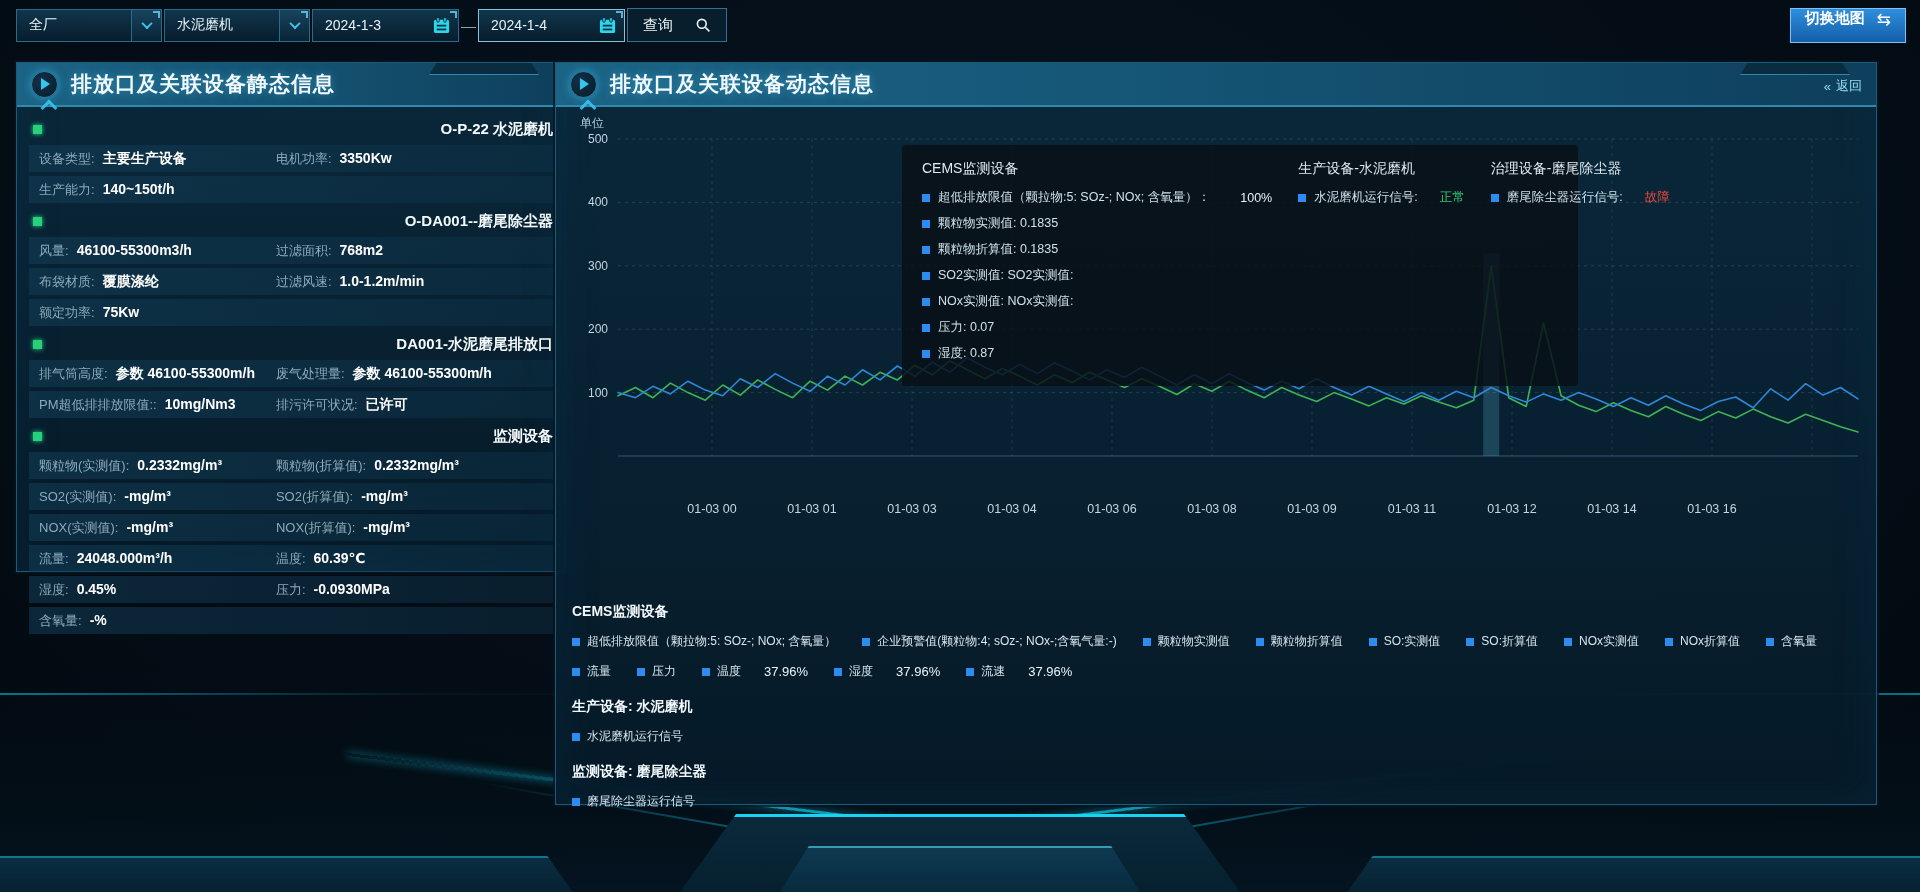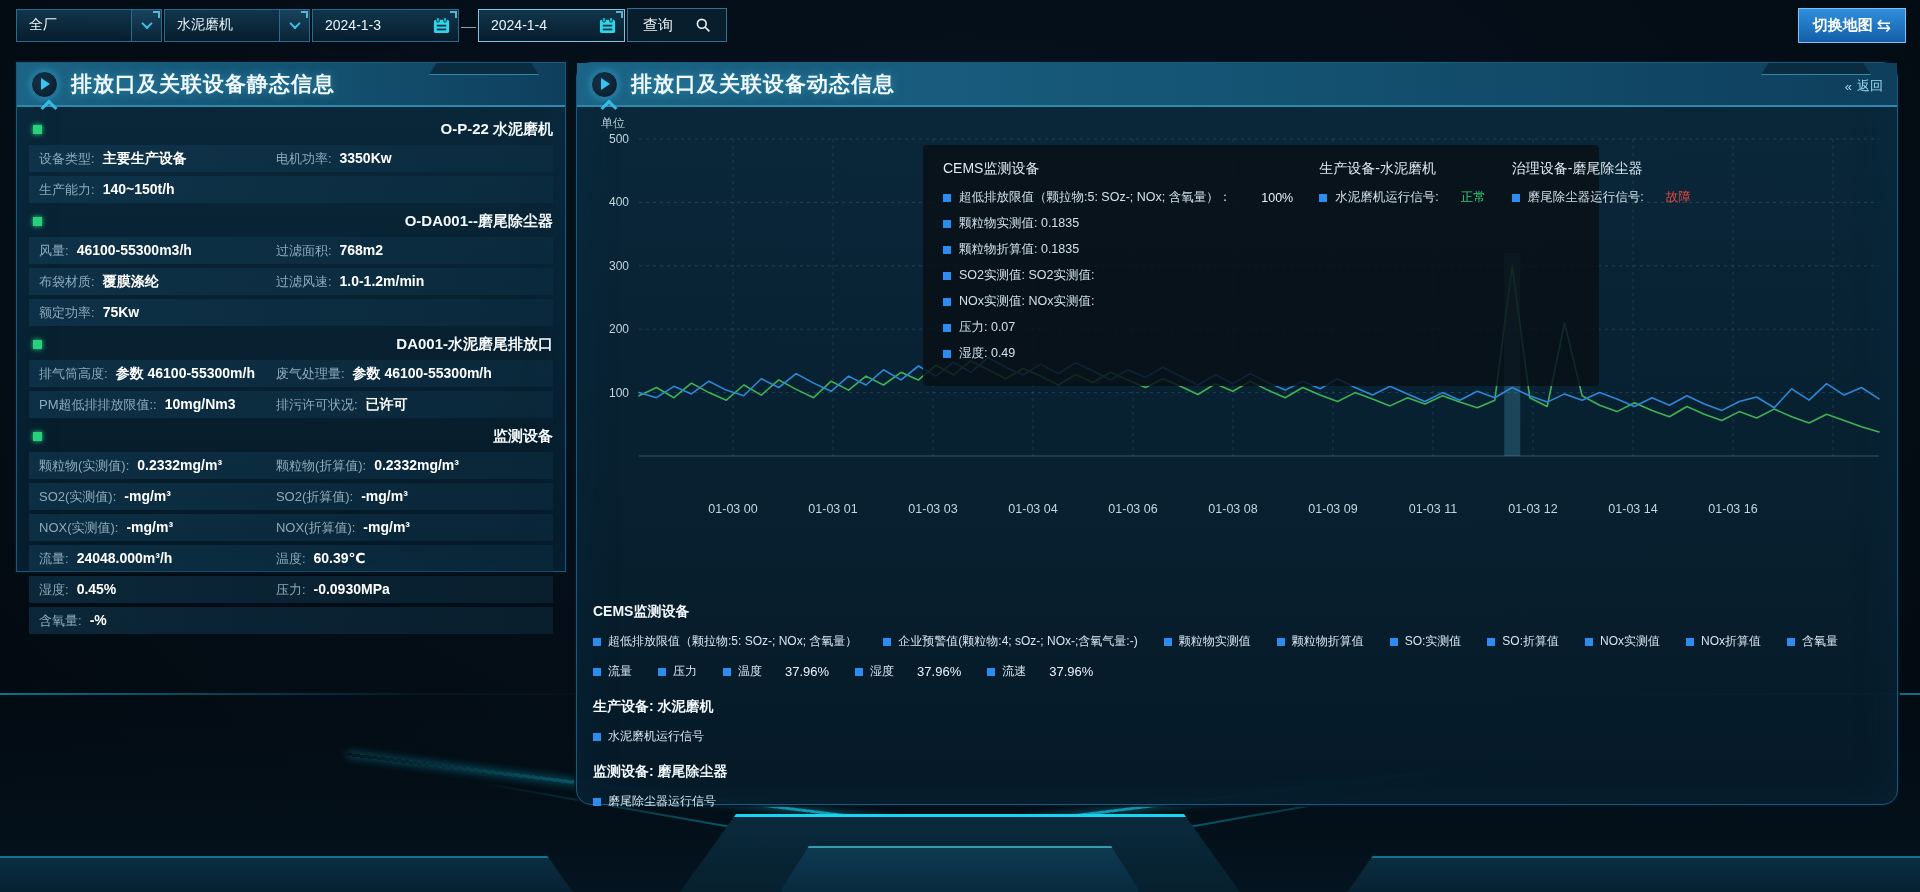--- a/index.html
+++ b/index.html
@@ -25,28 +25,28 @@
   .chev { width:8px; height:8px; border-right:2px solid #3ac3e6; border-bottom:2px solid #3ac3e6;
     transform:rotate(45deg) translate(-1px,-1px); }
   .date { width:147px; justify-content:space-between; padding:0 7px 0 12px; cursor:pointer; }
   .date.end { border-color:#7fc3dd; }
   .dash { color:#7fa5b5; font-size:15px; }
   .btn-query { width:100px; height:34px; background:rgba(9,33,49,.85); border:1px solid #2e7292;
     display:flex; align-items:center; justify-content:space-between; padding:0 15px; color:#eef6fa;
     font-size:15px; cursor:pointer; font-family:inherit; }
   .btn-map { position:absolute; top:8px; right:14px; height:35px; padding:0 14px; z-index:6;
     background:linear-gradient(180deg,#2f8fdd,#145ea8); border:1px solid #7cc2f5; color:#fff;
-    font-size:15px; font-weight:bold; display:flex; align-items:center; gap:4px; cursor:pointer; font-family:inherit; }
+    font-size:15px; font-weight:bold; display:flex; align-items:flex-start; gap:12px; cursor:pointer; font-family:inherit; }
   .btn-map .swap { font-size:17px; font-weight:normal; }
 
   
   .panel { position:absolute; background:linear-gradient(180deg, rgba(10,41,60,.96) 0%, rgba(6,26,40,.97) 100%);
     border:1px solid #1c5a7a; box-shadow:0 0 0 2px rgba(6,20,32,.8), inset 0 0 40px rgba(8,60,90,.25); z-index:3; }
   #left-panel  { left:16px;  top:62px; width:550px;  height:510px; }
-  #right-panel { left:576px; top:62px; width:1322px; height:743px;border-radius:15px; }
+  #right-panel { left:555px; top:62px; width:1322px; height:743px; }
   .panel-hd { position:relative; height:44px;
     background:linear-gradient(90deg,#1c6486 0%, #155575 45%, #0e3f5c 100%);
     border-bottom:2px solid #2f89ad; display:flex; align-items:center; padding-left:14px; }
   .panel-hd::after { content:""; position:absolute; top:0; right:26px; width:110px; height:11px;
     background:#0a2c40; clip-path:polygon(7% 0,93% 0,100% 100%,0 100%); border-bottom:1px solid #2f89ad; }
   .hd-chev { position:absolute; left:26px; bottom:-9px; width:12px; height:12px;
     border-left:3px solid #35c5f0; border-top:3px solid #35c5f0; transform:rotate(45deg); opacity:.9; }
   .play { width:27px; height:27px; border-radius:50%; background:radial-gradient(circle at 35% 35%, #123047, #081c2b);
     border:1px solid #2e7fa3; box-shadow:0 0 8px rgba(53,197,240,.6); display:flex; align-items:center; justify-content:center; margin-right:13px; }
   .play .tri { width:0; height:0; border-left:9px solid #35c5f0; border-top:6px solid transparent; border-bottom:6px solid transparent; margin-left:2px; }
@@ -382,21 +382,21 @@
         <div class="tt-item">
           <span class="sq"></span>
           <span>NOx实测值: NOx实测值:</span>
         </div>
         <div class="tt-item">
           <span class="sq"></span>
           <span>压力: 0.07</span>
         </div>
         <div class="tt-item">
           <span class="sq"></span>
-          <span>湿度: 0.49</span>
+          <span>湿度: 0.87</span>
         </div>
       </div>
       <div class="tt-col">
         <div class="tt-title">生产设备-水泥磨机</div>
         <div class="tt-item">
           <span class="sq"></span>
           <span>水泥磨机运行信号:</span>
           <span style="color: rgb(46, 204, 113); margin-left: 14px;">正常</span>
         </div>
       </div>

